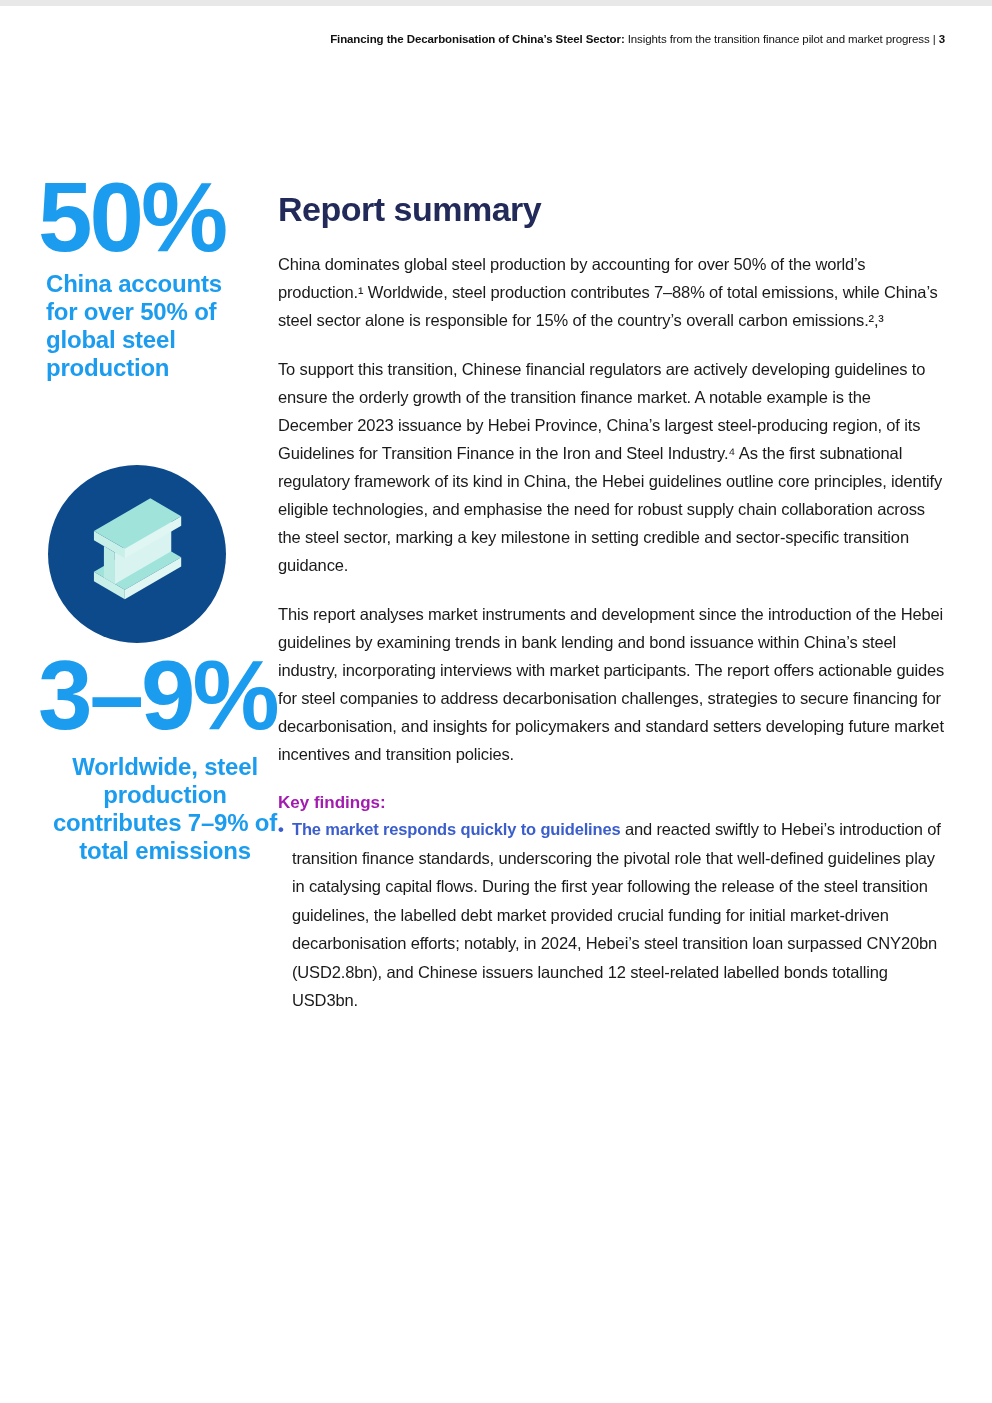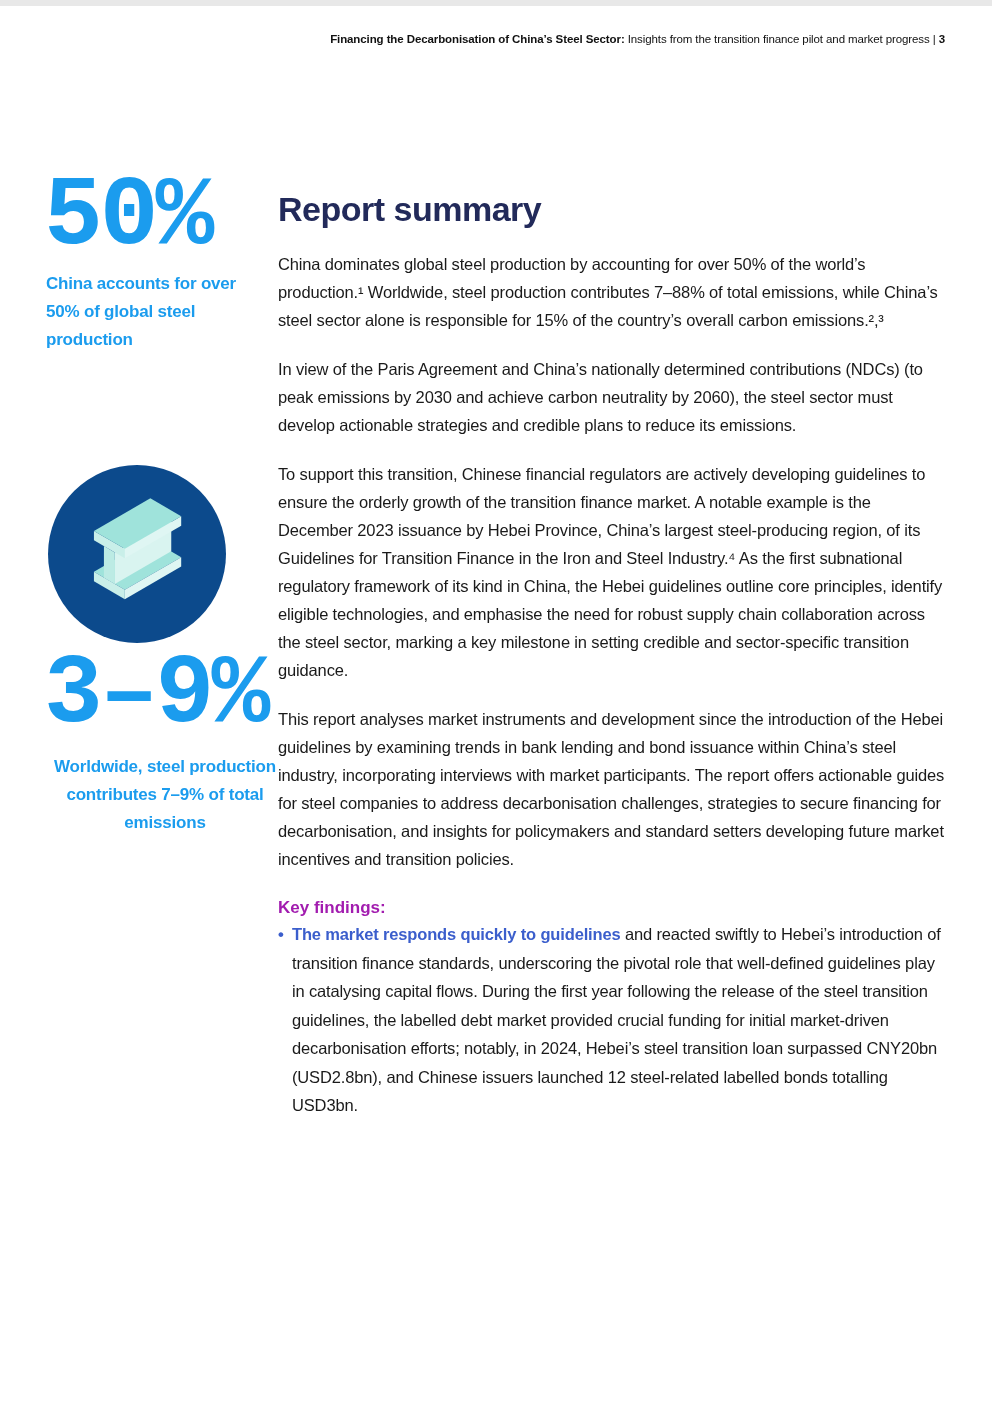--- a/index.html
+++ b/index.html
@@ -23,37 +23,37 @@
     font-size: 11.5px;
     letter-spacing: -0.1px;
     color: #111111;
     white-space: nowrap;
   }
   .header .hb { font-weight: 700; }
 
   
   .stat-value {
     position: absolute;
-    left: 44px;
-    font-family: Liberation Mono, monospace;
+    left: 38px;
+    font-family: Liberation Sans, sans-serif;
     font-weight: 700;
     font-size: 98px;
     line-height: 1;
     letter-spacing: -3px;
     color: #1B9CEE;
     white-space: nowrap;
   }
   .stat-value.top { top: 162px; }
   .stat-value.bottom { top: 640px; }
 
   .stat-caption {
     position: absolute;
     left: 46px;
     font-weight: 700;
-    font-size: 17px;
+    font-size: 24px;
     line-height: 28px;
     letter-spacing: -0.2px;
     color: #1B9CEE;
   }
   .stat-caption.top { top: 264px; width: 200px; }
   .stat-caption.bottom { top: 747px; width: 238px; text-align: center; }
 
   .icon-circle {
     position: absolute;
     left: 48px;
@@ -144,21 +144,20 @@
     </svg>
   </div>
 
   <div class="stat-value bottom">3–9%</div>
   <div class="stat-caption bottom">Worldwide, steel production contributes 7–9% of total emissions</div>
 
   <div class="main">
     <h1>Report summary</h1>
 
     <p class="body-para">China dominates global steel production by accounting for over 50% of the world’s production.¹ Worldwide, steel production contributes 7–88% of total emissions, while China’s steel sector alone is responsible for 15% of the country’s overall carbon emissions.²,³</p>
-    <p class="body-para">In view of the Paris Agreement and China’s nationally determined contributions (NDCs) (to peak emissions by 2030 and achieve carbon neutrality by 2060), the steel sector must develop actionable strategies and credible plans to reduce its emissions.</p>
     <p class="body-para">To support this transition, Chinese financial regulators are actively developing guidelines to ensure the orderly growth of the transition finance market. A notable example is the December 2023 issuance by Hebei Province, China’s largest steel-producing region, of its Guidelines for Transition Finance in the Iron and Steel Industry.⁴ As the first subnational regulatory framework of its kind in China, the Hebei guidelines outline core principles, identify eligible technologies, and emphasise the need for robust supply chain collaboration across the steel sector, marking a key milestone in setting credible and sector-specific transition guidance.</p>
     <p class="body-para">This report analyses market instruments and development since the introduction of the Hebei guidelines by examining trends in bank lending and bond issuance within China’s steel industry, incorporating interviews with market participants. The report offers actionable guides for steel companies to address decarbonisation challenges, strategies to secure financing for decarbonisation, and insights for policymakers and standard setters developing future market incentives and transition policies.</p>
 
     <div class="key-findings-label">Key findings:</div>
 
     <div class="bullet">
       <span class="dot">•</span><span class="lead">The market responds quickly to guidelines</span><span> and reacted swiftly to Hebei’s introduction of transition finance standards, underscoring the pivotal role that well-defined guidelines play in catalysing capital flows. During the first year following the release of the steel transition guidelines, the labelled debt market provided crucial funding for initial market-driven decarbonisation efforts; notably, in 2024, Hebei’s steel transition loan surpassed CNY20bn (USD2.8bn), and Chinese issuers launched 12 steel-related labelled bonds totalling USD3bn.</span>
     </div>
   </div>
 

